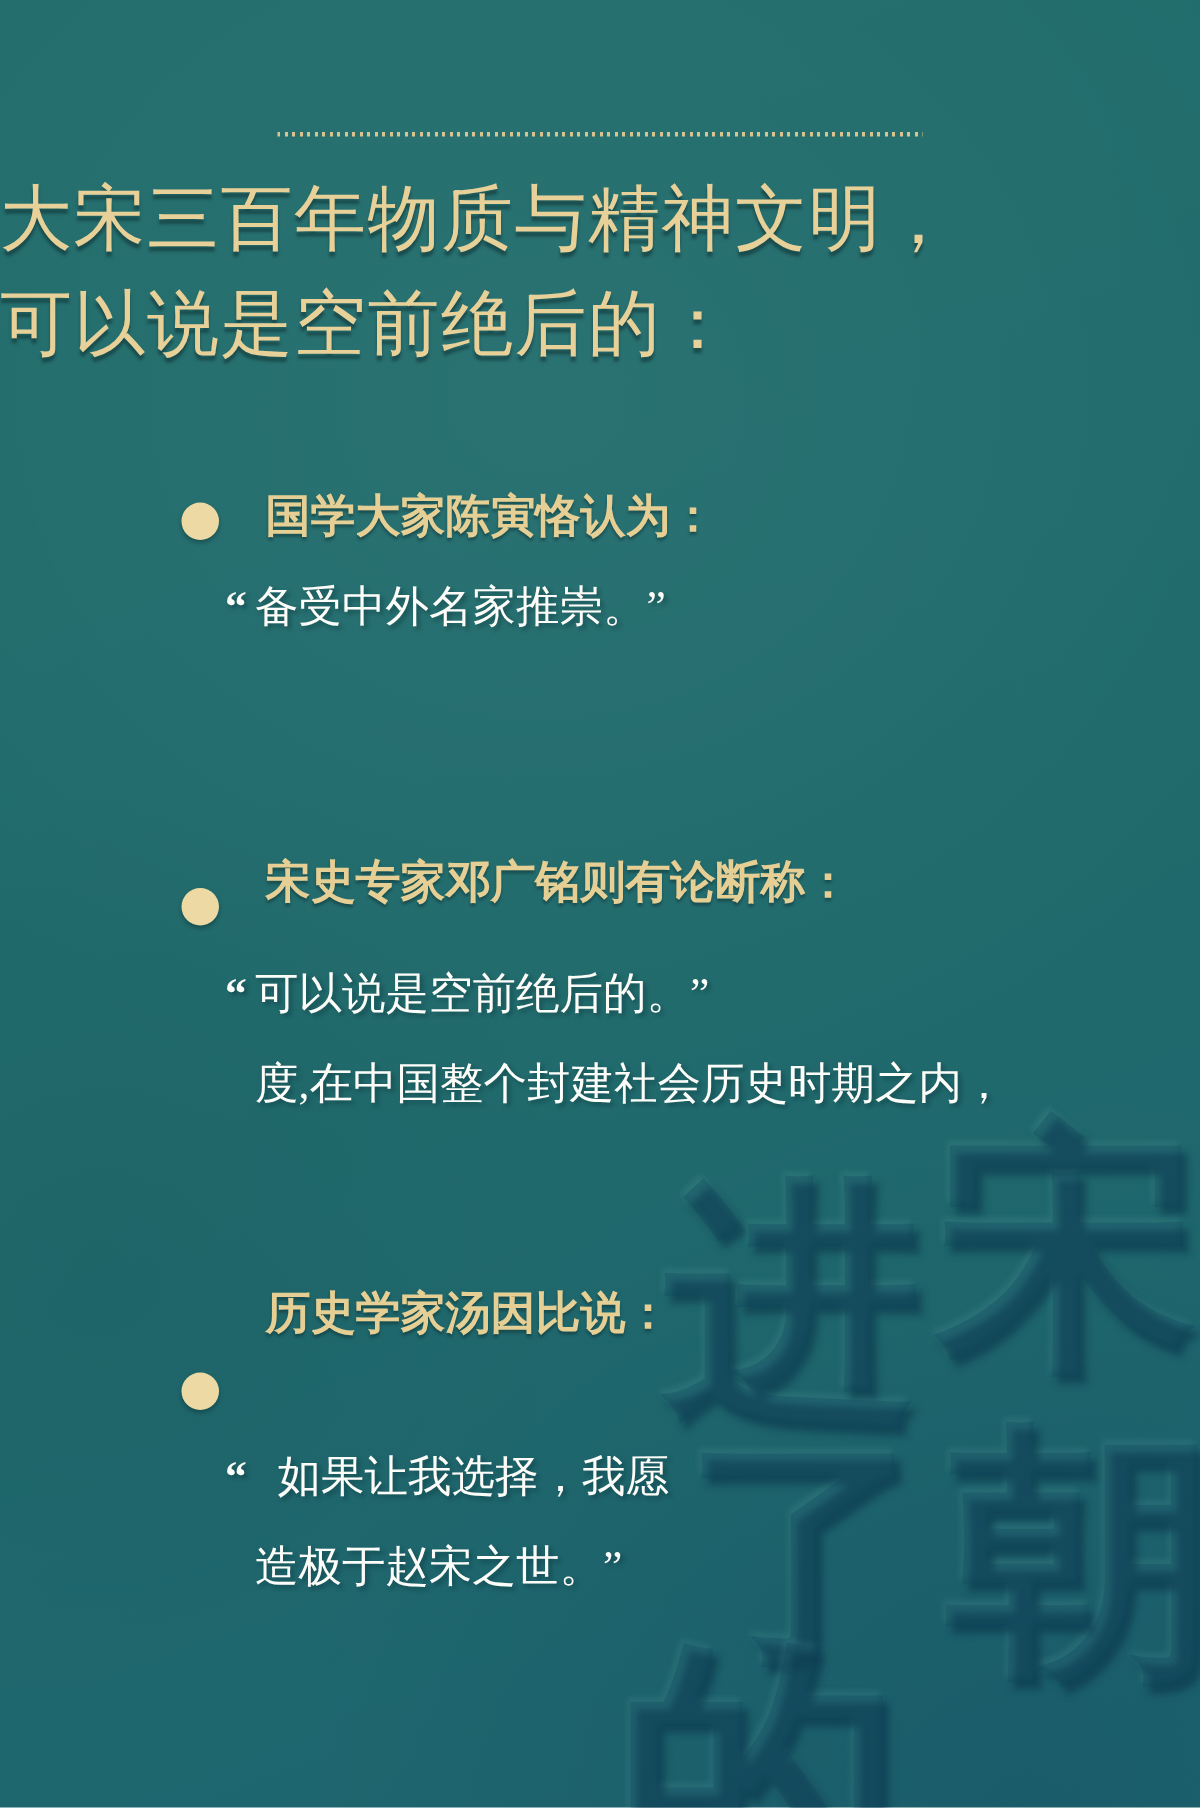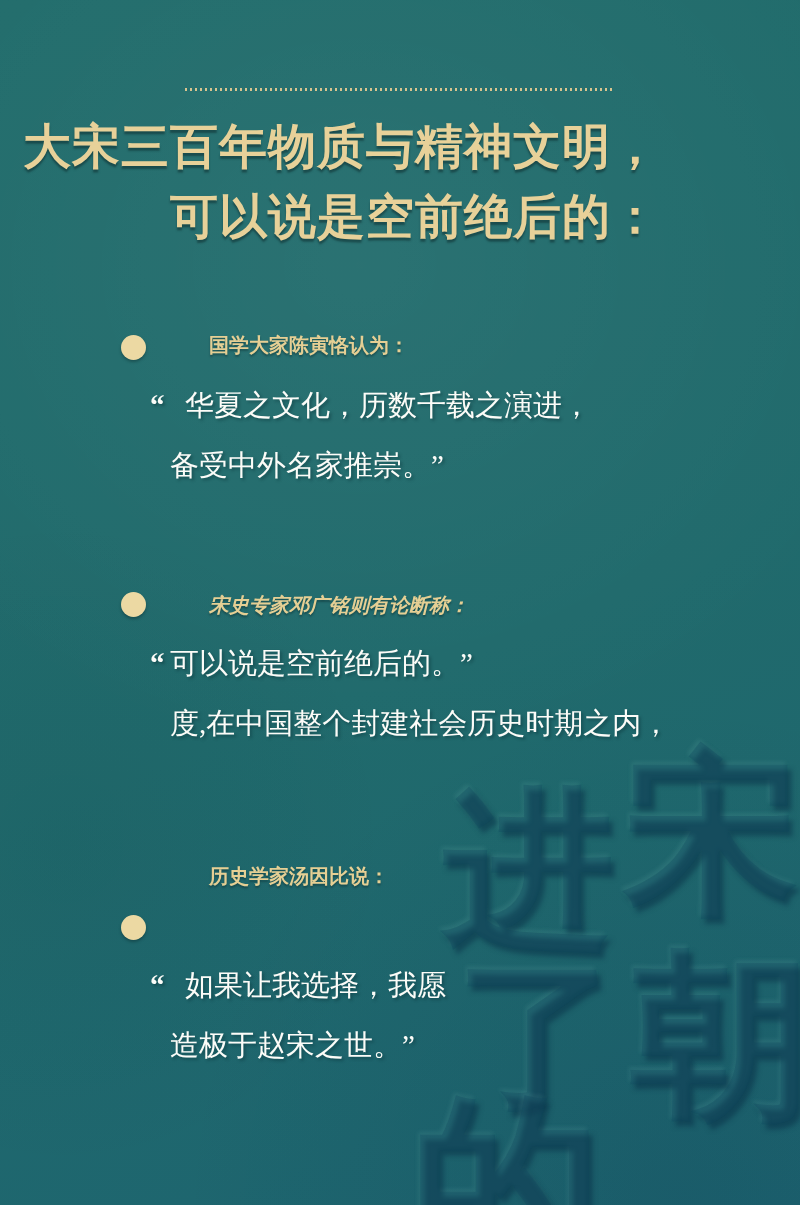--- a/index.html
+++ b/index.html
@@ -42,23 +42,23 @@
     left: 185px; top: 88px;
     width: 430px; height: 3px;
     background-image: repeating-linear-gradient(to right,
       #d9c48f 0px, #d9c48f 2px, rgba(0,0,0,0) 2px, rgba(0,0,0,0) 5px);
   }
 
   .headline {
     position: absolute;
     left: 0; top: 112px; width: 660px;
     margin: 0;
-    text-align: right;
+    text-align: left;
     font-size: 48px;
-    font-weight: bold;
+    font-weight: normal;
     line-height: 70px;
     letter-spacing: 1px;
     color: #e7d199;
     text-shadow: 0 3px 2px rgba(12, 40, 42, 0.50);
   }
 
   .bullet {
     position: absolute;
     left: 121px;
     width: 25px; height: 25px;
@@ -66,30 +66,29 @@
     background: #ecd9a3;
     box-shadow: 0 2px 3px rgba(5, 30, 32, 0.35);
   }
   .b1 { top: 335px; }
   .b2 { top: 592px; }
   .b3 { top: 915px; }
 
   .sec-header {
     position: absolute;
     left: 177px;
-    font-size: 20px;
+    font-size: 30px;
     font-weight: bold;
     line-height: 34px;
     color: #e5cf94;
     text-shadow: 0 2px 2px rgba(12, 40, 42, 0.45);
     white-space: nowrap;
-    margin-left: 32px;
   }
   .h1 { top: 328px; }
-  .h2 { top: 588px; font-style: italic; }
+  .h2 { top: 572px; }
   .h3 { top: 859px; }
 
   .quote {
     position: absolute;
     left: 170px;
     width: 580px;
     font-size: 29px;
     line-height: 60px;
     color: #fcfcf8;
     text-shadow: 2px 2px 3px rgba(8, 45, 50, 0.45);
@@ -122,21 +121,21 @@
   <div class="dotted"></div>
 
   <h1 class="headline">
     <div>大宋三百年物质与精神文明，</div>
     <div>可以说是空前绝后的：</div>
   </h1>
 
   <span class="bullet b1"></span>
   <div class="sec-header h1">国学大家陈寅恪认为：</div>
   <div class="quote q1">
-    <div class="qline first"><span class="qmark">“</span><span>华夏之文化，历数千载之演进，</span></div>
+    <div class="qline first"><span class="qmark">“</span></div>
     <div class="qline">备受中外名家推崇。”</div>
   </div>
 
   <span class="bullet b2"></span>
   <div class="sec-header h2">宋史专家邓广铭则有论断称：</div>
   <div class="quote q2">
     <div class="qline first"><span class="qmark">“</span></div>
     <div class="qline">可以说是空前绝后的。”</div>
     <div class="qline">度,在中国整个封建社会历史时期之内，</div>
   </div>

